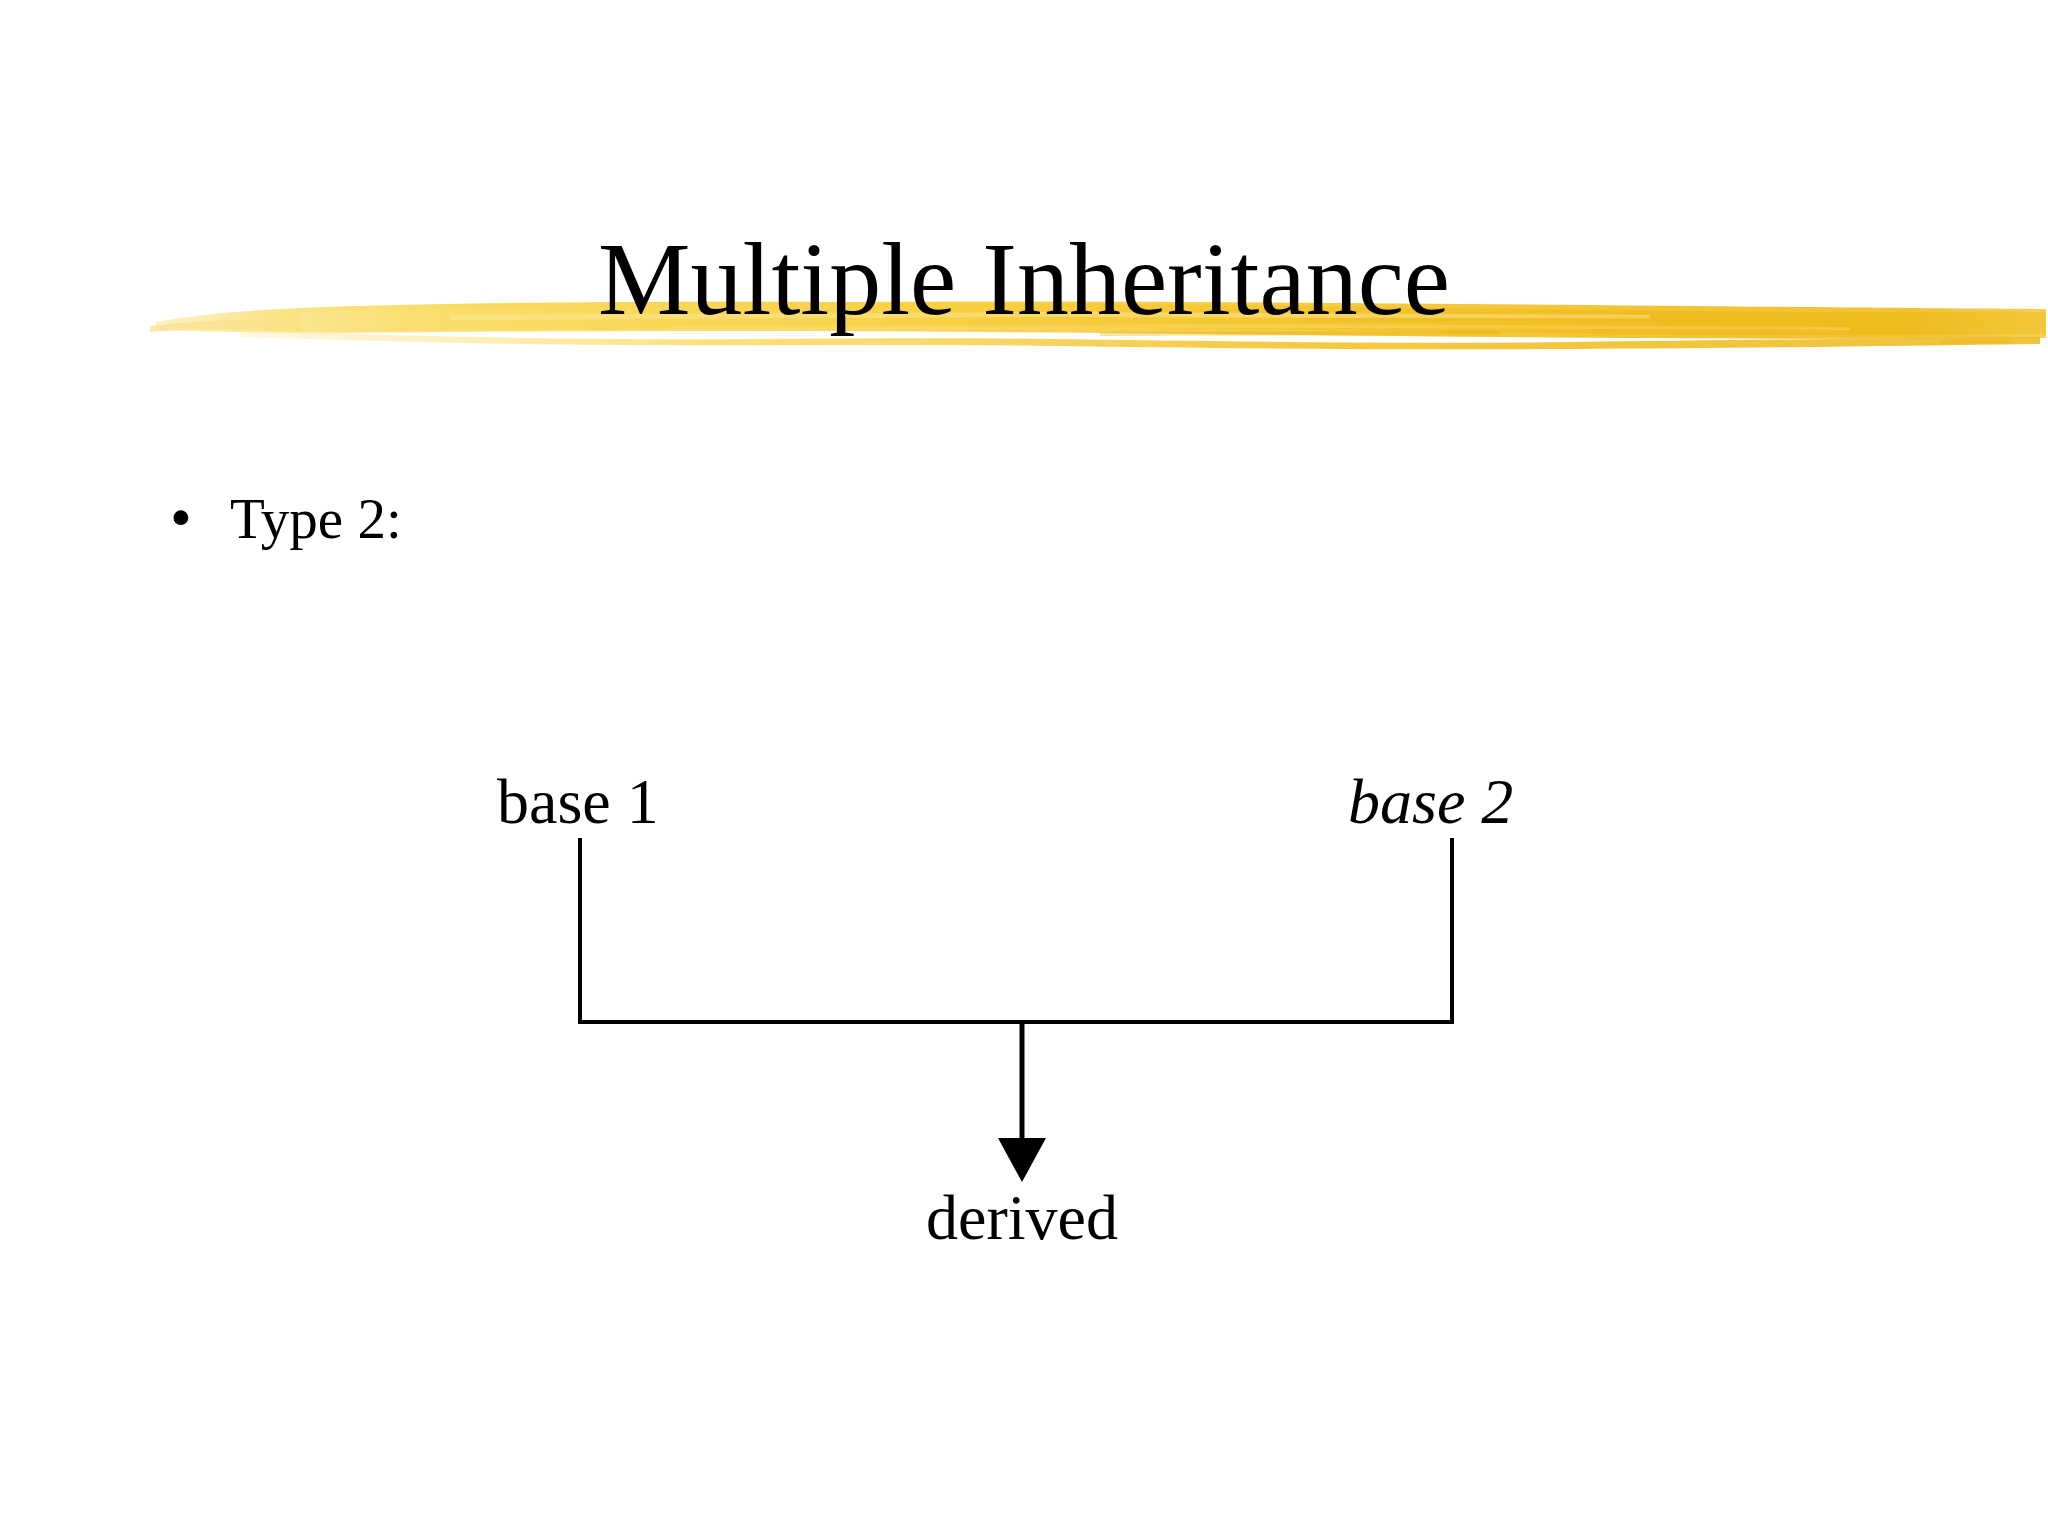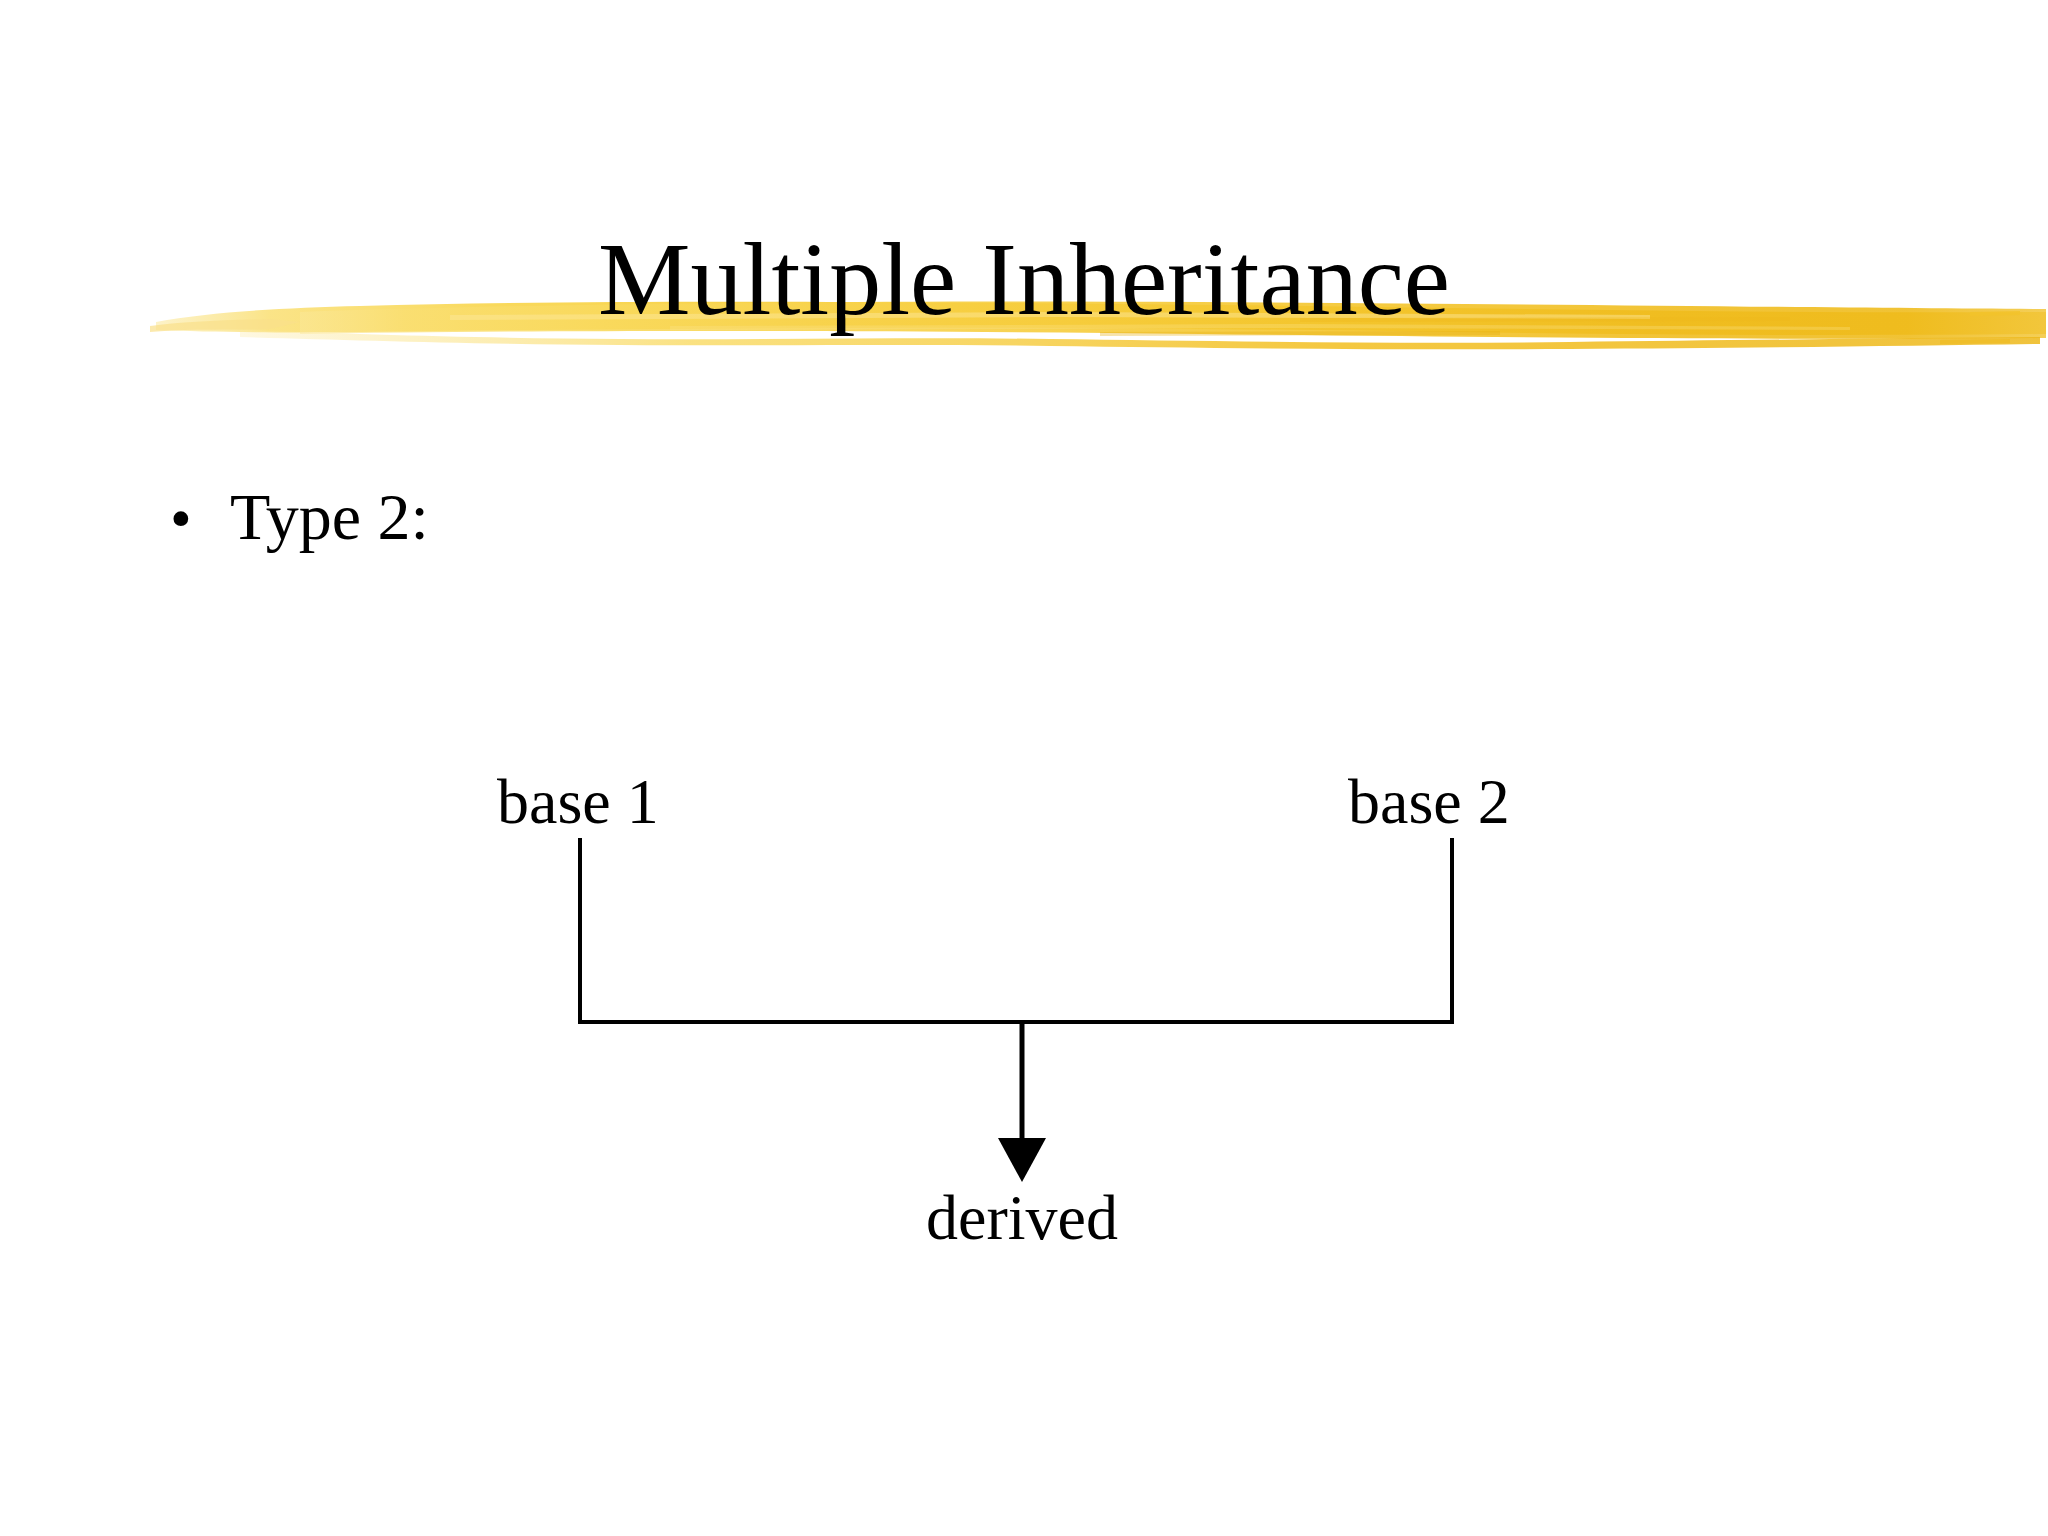--- a/index.html
+++ b/index.html
@@ -74,21 +74,21 @@
   }
   .bullet-dot {
     width: 60px;
     font-size: 62px;
     line-height: 78px;
     color: #000;
     text-align: left;
   }
   .bullet-text {
     font-family: "Liberation Serif", "DejaVu Serif", serif;
-    font-size: 66px;
+    font-size: 57px;
     line-height: 78px;
     color: #000;
     white-space: nowrap;
   }
 
   
   .diagram {
     position: absolute;
     left: 0;
     top: 720px;
@@ -98,21 +98,21 @@
 
   .node-label {
     position: absolute;
     font-family: "Liberation Serif", "DejaVu Serif", serif;
     font-size: 64px;
     line-height: 76px;
     color: #000000;
     white-space: nowrap;
   }
   .node-base1 { left: 497px;  top: 44px; }
-  .node-base2 { left: 1348px; top: 44px; }
+  .node-base2 { left: 1348px; top: 44px; font-style: italic; }
   .node-derived {
     left: 0; top: 460px;
     width: 2048px;
     text-align: center;
     transform: translateX(-2px);
   }
 
   .connectors {
     position: absolute;
     left: 0; top: 0;

